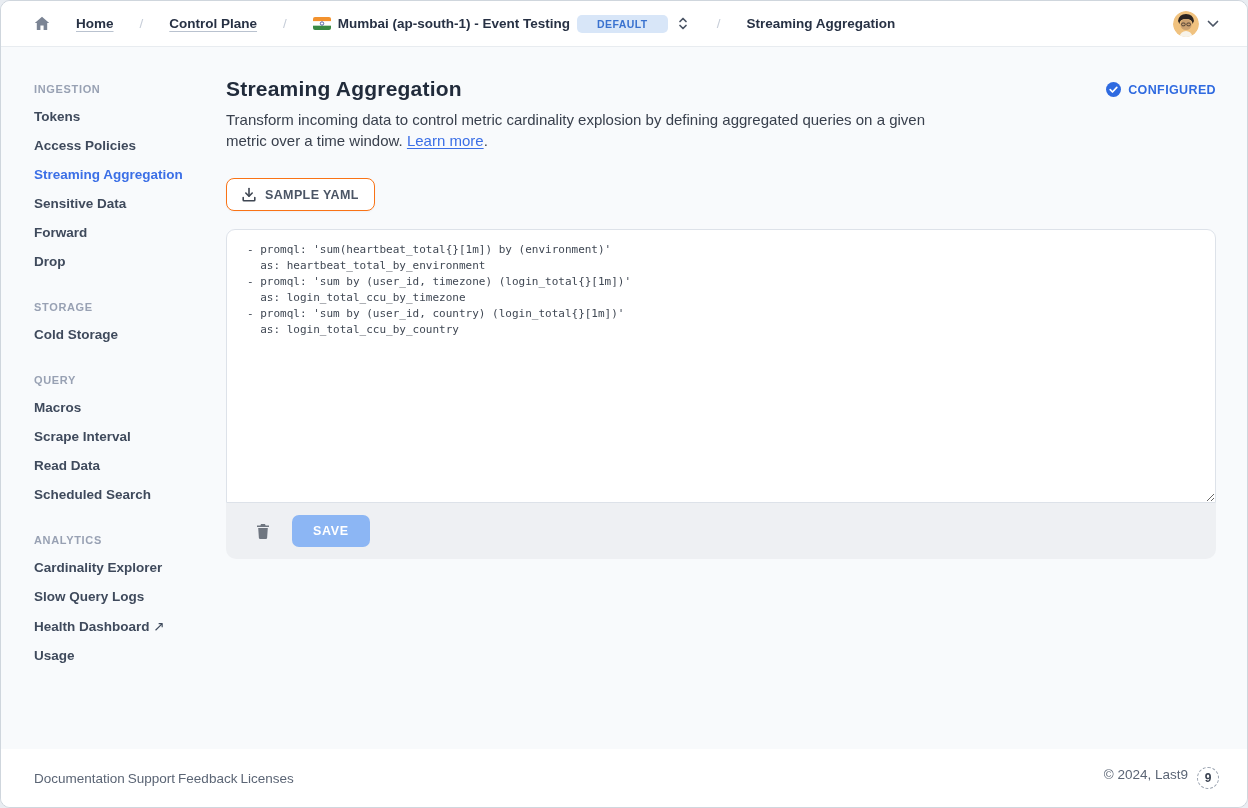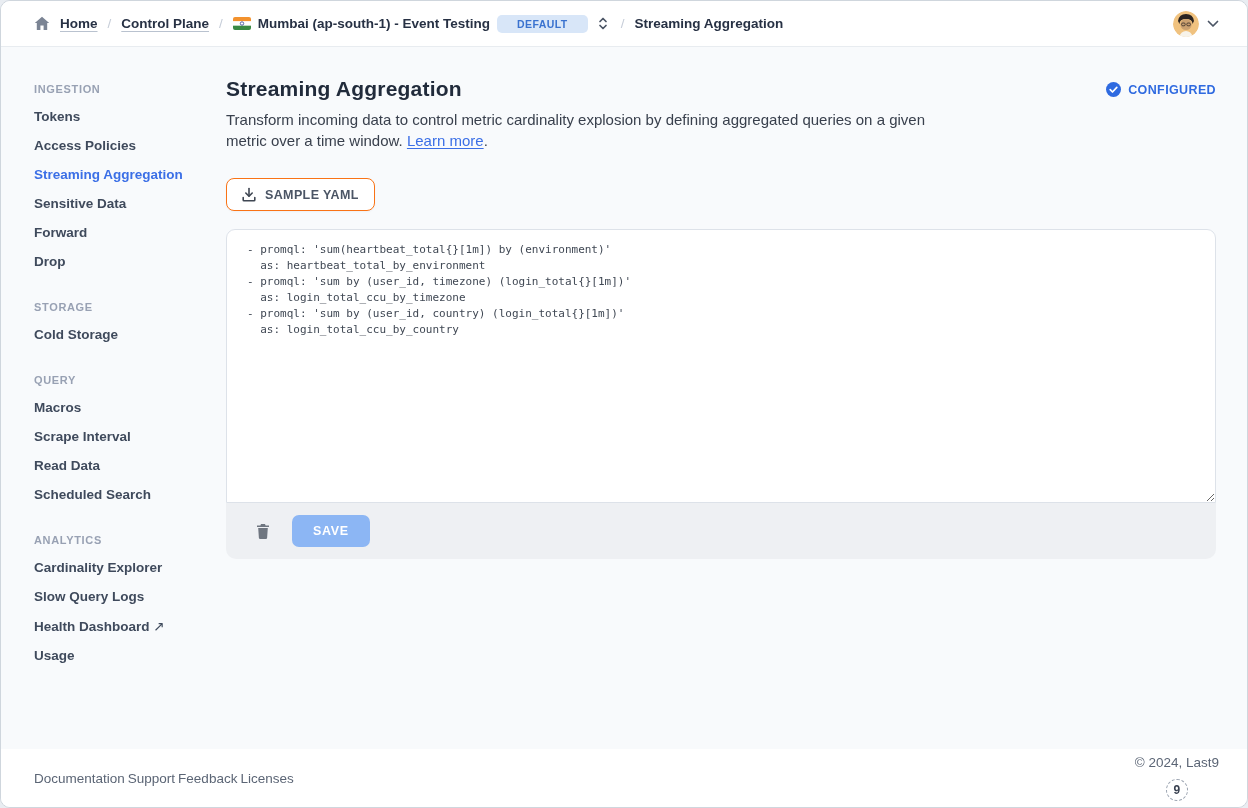--- a/index.html
+++ b/index.html
@@ -9,21 +9,21 @@
     border:1px solid #cfd6dd; border-radius:10px; overflow:hidden;
     display:flex; flex-direction:column;
   }
 
   
   .topbar{
     height:46px; background:#ffffff; border-bottom:1px solid #e8ecf0;
     display:flex; align-items:center; justify-content:space-between;
     padding:0 28px 0 33px; flex:0 0 auto;
   }
-  .crumbs{ display:flex; align-items:center; gap:10px; font-size:13.5px; color:#273144; font-weight:bold; }
+  .crumbs{ display:flex; align-items:center; gap:26px; font-size:13.5px; color:#273144; font-weight:bold; }
   .crumbs .sep{ color:#c6cdd8; font-weight:normal; }
   .crumb-link{ color:#273144; text-decoration:underline; text-decoration-color:#b9c2cf; text-underline-offset:3px; cursor:pointer; }
   .ws{ display:flex; align-items:center; gap:7px; }
   .flag{ width:18px; height:13px; border-radius:2px; overflow:hidden; display:inline-block; }
   .badge-default{
     background:#d8e6f8; color:#3a72cf; font-size:10.5px; font-weight:bold;
     letter-spacing:.04em; padding:3px 20px; border-radius:5px;
   }
   .selector-btn{ background:none; border:none; cursor:pointer; display:flex; align-items:center; padding:2px; }
   .user{ display:flex; align-items:center; gap:8px; cursor:pointer; }
@@ -73,21 +73,21 @@
     letter-spacing:.05em; padding:9px 21px; cursor:pointer;
   }
 
   
   .footer{
     height:58px; flex:0 0 auto; background:#ffffff;
     display:flex; align-items:center; justify-content:space-between; padding:0 28px 0 33px;
   }
   .f-links{ display:flex; gap:3px; }
   .f-link{ font-size:13.5px; color:#5b6575; cursor:pointer; text-decoration:none; }
-  .f-right{ display:flex; align-items:center; gap:9px;flex-direction:column; }
+  .f-right{ display:flex; align-items:flex-start; gap:9px; }
   .copyright{ font-size:13.5px; color:#5b6575; }
   .logo9{
     width:22px; height:22px; border-radius:50%; border:1px dashed #9aa3b0;
     display:flex; align-items:center; justify-content:center;
     font-size:12px; font-weight:bold; color:#394150; background:#fff;
   }
 </style>
 </head>
 <body>
 

